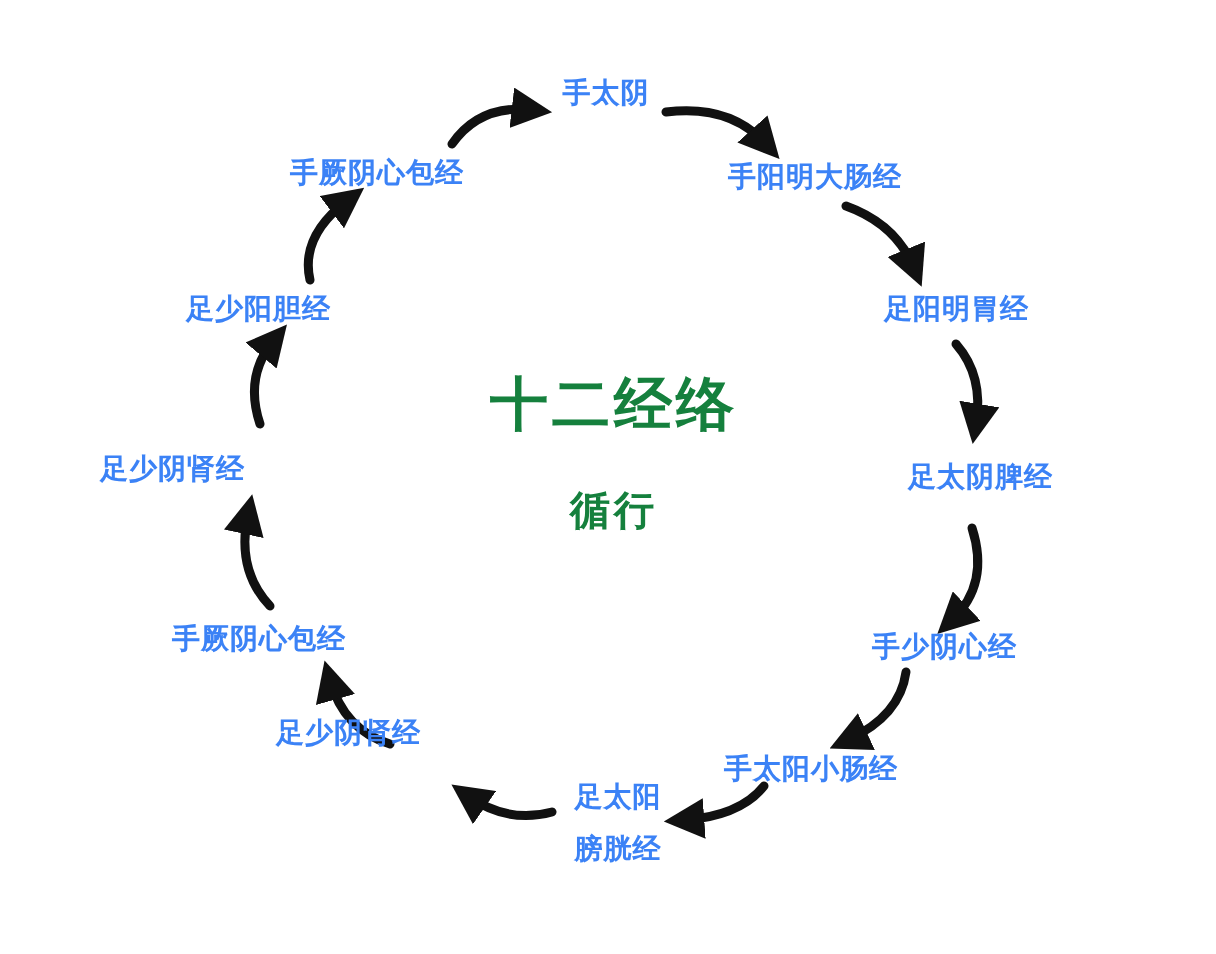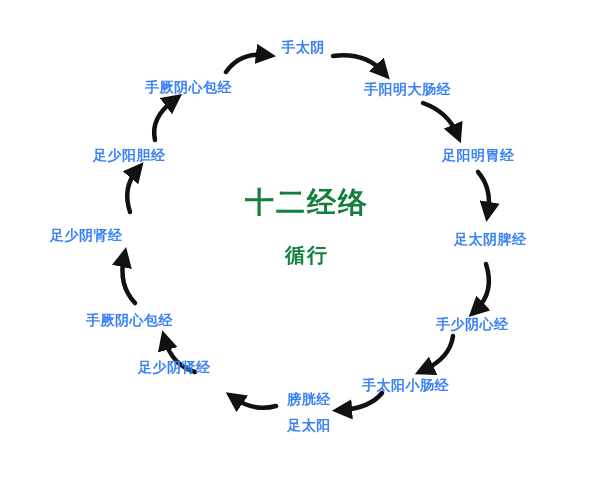--- a/index.html
+++ b/index.html
@@ -59,22 +59,22 @@
 
 <div class="label" style="left:442px; top:148px;text-align:center;">足阳明胃经</div>
 
 <div class="label" style="left:454px; top:232px;">足太阴脾经</div>
 
 <div class="label" style="left:436px; top:317px;">手少阴心经</div>
 
 <div class="label" style="left:362px; top:378px;">手太阳小肠经</div>
 
 <div class="label two" style="left:276px; top:386px; width:66px;">
+  <span class="line">足太阳</span>
   <span class="line">膀胱经</span>
-  <span class="line">足太阳</span>
 </div>
 
 <div class="label" style="left:138px; top:360px;">足少阴肾经</div>
 
 <div class="label" style="left:86px; top:314px;font-family:Liberation Mono, monospace;">手厥阴心包经</div>
 
 <div class="label" style="left:50px; top:228px;">足少阴肾经</div>
 
 <div class="label" style="left:93px; top:148px;">足少阳胆经</div>
 

